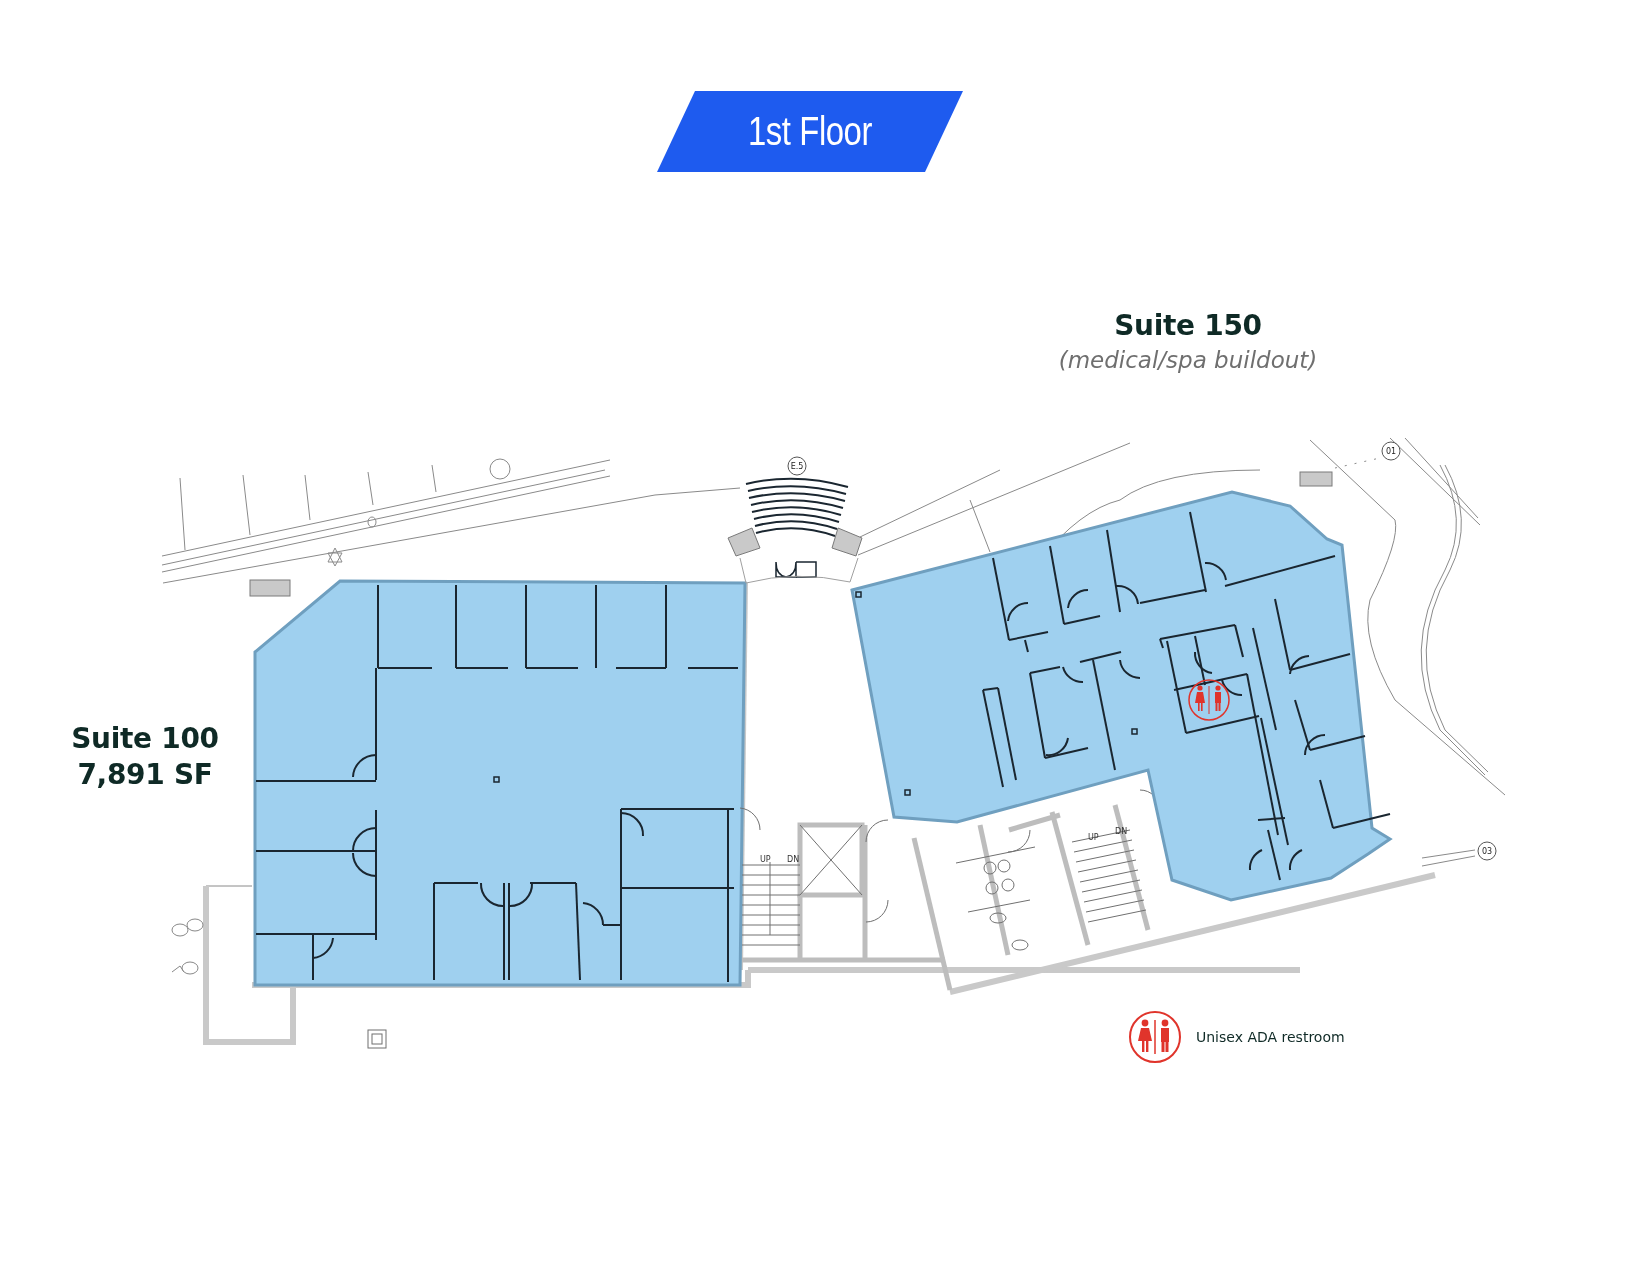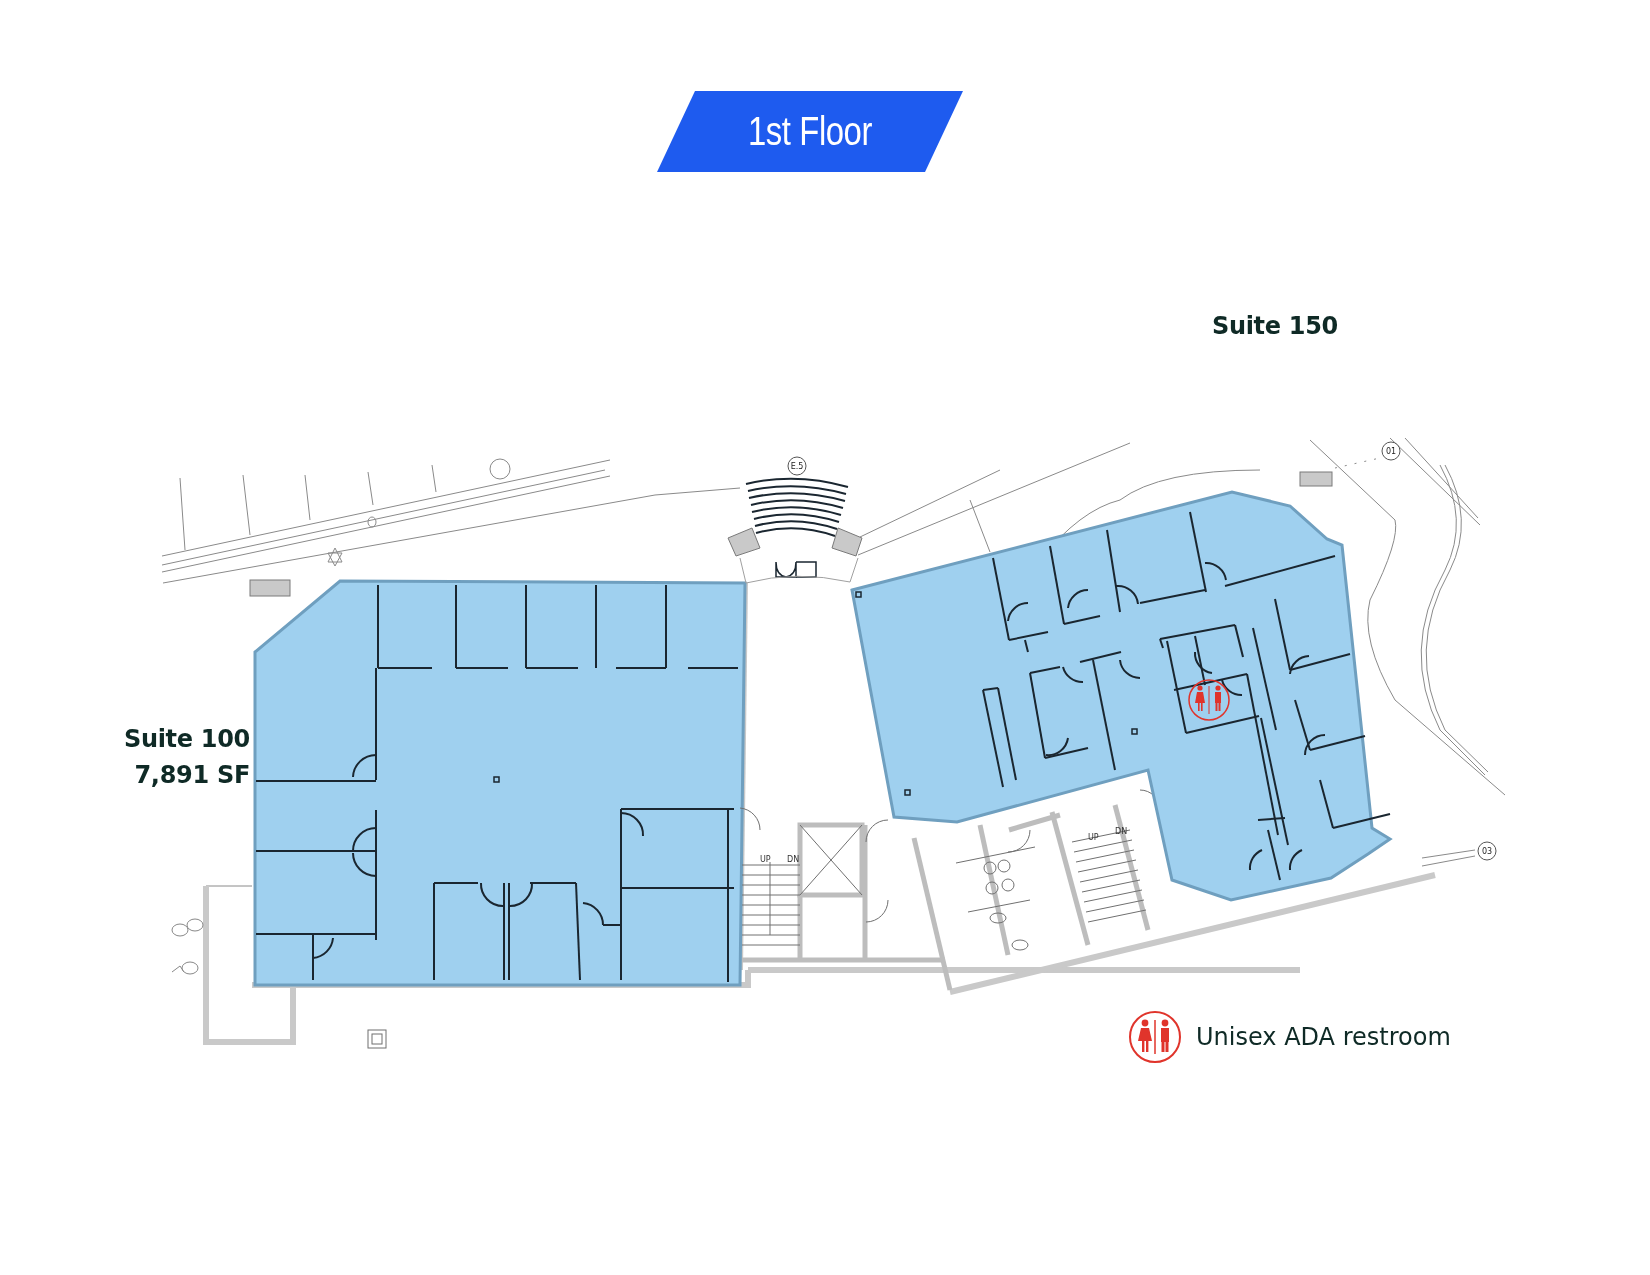--- a/index.html
+++ b/index.html
@@ -1,27 +1,27 @@
 <!DOCTYPE html>
 <html><head>
 <meta charset="utf-8">
 <style>
   html, body { margin: 0; padding: 0; background: #ffffff; }
   body { width: 1650px; height: 1275px; position: relative; overflow: hidden; font-family: "DejaVu Sans", sans-serif; }
   .banner { position: absolute; left: 657px; top: 91px; width: 306px; height: 100px; }
   .banner svg { position: absolute; left: 0; top: 0; }
   .banner-text { position: absolute; left: 0; top: 0; width: 306px; height: 81px; display: flex; align-items: center; justify-content: center; color: #ffffff; font-family: "Liberation Sans", sans-serif; font-size: 40px; letter-spacing: -0.5px; transform: scaleX(0.82); }
   .suite-label { position: absolute; text-align: center; color: #0f2a26; font-family: "DejaVu Sans", sans-serif; font-weight: bold; }
-  .suite-label .line { display: block; font-size: 24px; line-height: 36px; letter-spacing: -0.3px; text-align: right; }
+  .suite-label .line { display: block; font-size: 28px; line-height: 36px; letter-spacing: -0.3px; }
   .suite-label .note { display: block; font-size: 23px; line-height: 32px; font-weight: normal; font-style: italic; color: #6f6f6f; }
   #suite150-label { left: 1038px; top: 308px; width: 300px; }
   #suite100-label { left: 40px; top: 693px; width: 210px; margin-top: 28px; }
   .plan { position: absolute; left: 0; top: 0; }
   .legend { position: absolute; left: 1128px; top: 1012px; height: 50px; display: flex; align-items: center; }
-  .legend-text { margin-left: 14px; font-family: "DejaVu Sans", sans-serif; font-size: 24px; color: #0f2a26; }
+  .legend-text { margin-left: 14px; font-family: "DejaVu Sans", sans-serif; font-size: 14px; color: #0f2a26; }
   .grid-marker text { font-family: "DejaVu Sans", sans-serif; }
 </style>
 </head>
 <body>
 
 <div class="banner">
   <svg width="306" height="81">
     <polygon points="38,0 306,0 268,81 0,81" fill="#1e5bef"></polygon>
   </svg>
   <div class="banner-text">1st Floor</div>
@@ -291,20 +291,21 @@
   <g fill="none" stroke="#888" stroke-width="1">
     <ellipse cx="180" cy="930" rx="8" ry="6"></ellipse>
     <ellipse cx="195" cy="925" rx="8" ry="6"></ellipse>
     <ellipse cx="190" cy="968" rx="8" ry="6"></ellipse>
     <path d="M 172 972 L 180 966 L 184 972"></path>
   </g>
 </svg>
 
 <div class="suite-label" id="suite150-label">
   <span class="line">Suite 150</span>
+  <span class="note">(medical/spa buildout)</span>
 </div>
 <div class="suite-label" id="suite100-label">
   <span class="line">Suite 100</span>
   <span class="line">7,891 SF</span>
 </div>
 
 <div class="legend">
   <svg width="54" height="54">
     <circle cx="27" cy="27" r="25" fill="none" stroke="#e0342b" stroke-width="2"></circle>
     <line x1="27" y1="10" x2="27" y2="44" stroke="#e0342b" stroke-width="1.5"></line>

